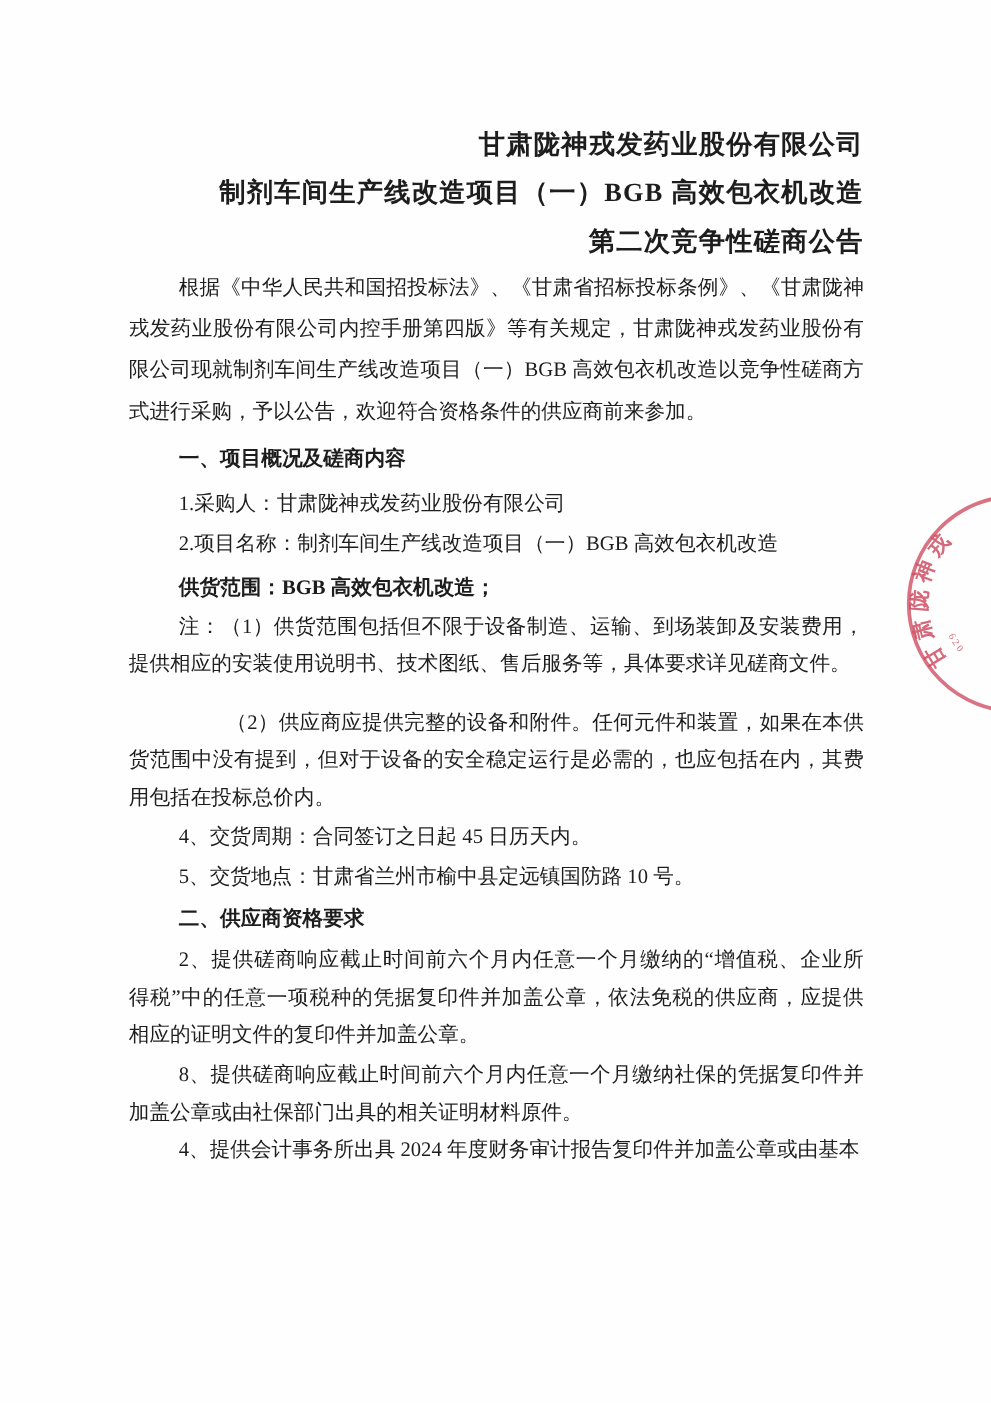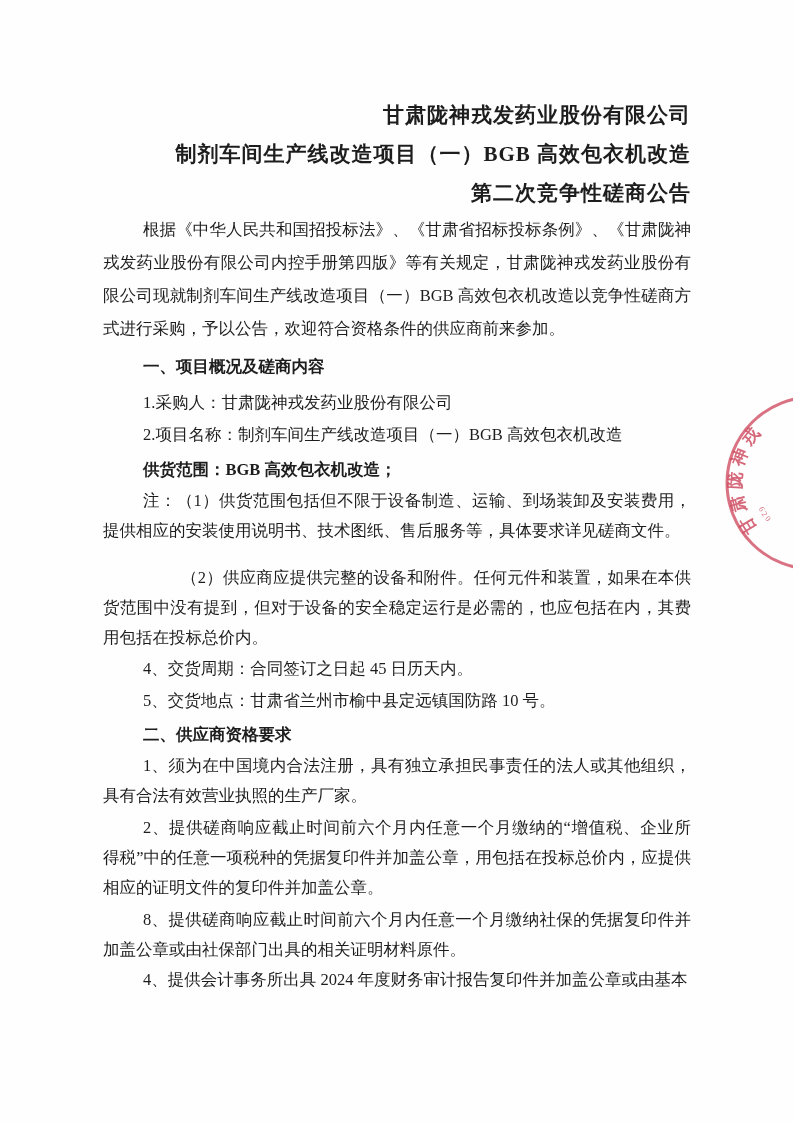--- a/index.html
+++ b/index.html
@@ -73,28 +73,24 @@
       <div class="ln lh30 j ind4">（2）供应商应提供完整的设备和附件。任何元件和装置，如果在本供</div>
       <div class="ln lh30 j">货范围中没有提到，但对于设备的安全稳定运行是必需的，也应包括在内，其费</div>
       <div class="ln lh30">用包括在投标总价内。</div>
     </div>
 
     <div class="ln ind2">4、交货周期：合同签订之日起 45 日历天内。</div>
     <div class="ln ind2">5、交货地点：甘肃省兰州市榆中县定远镇国防路 10 号。</div>
 
     <div class="ln bold ind2 mt2">二、供应商资格要求</div>
 
-    <div>
-      <div class="ln lh30 j ind2">1、须为在中国境内合法注册，具有独立承担民事责任的法人或其他组织，</div>
-      <div class="ln lh30">具有合法有效营业执照的生产厂家。</div>
-    </div>
 
     <div class="mt2">
       <div class="ln lh30 j ind2">2、提供磋商响应截止时间前六个月内任意一个月缴纳的“增值税、企业所</div>
-      <div class="ln lh30 j">得税”中的任意一项税种的凭据复印件并加盖公章，用包括在投标总价内，应提供</div>
+      <div class="ln lh30 j">得税”中的任意一项税种的凭据复印件并加盖公章，依法免税的供应商，应提供</div>
       <div class="ln lh30">相应的证明文件的复印件并加盖公章。</div>
     </div>
 
     <div class="mt2">
       <div class="ln lh30 j ind2">8、提供磋商响应截止时间前六个月内任意一个月缴纳社保的凭据复印件并</div>
       <div class="ln lh30">加盖公章或由社保部门出具的相关证明材料原件。</div>
     </div>
 
     <div class="ln lh30 ind2">4、提供会计事务所出具 2024 年度财务审计报告复印件并加盖公章或由基本</div>
 

